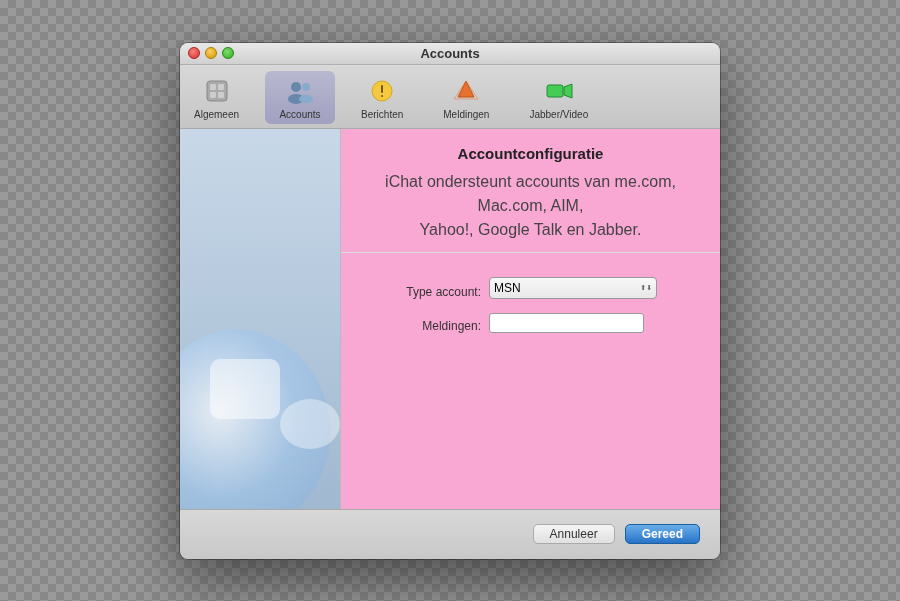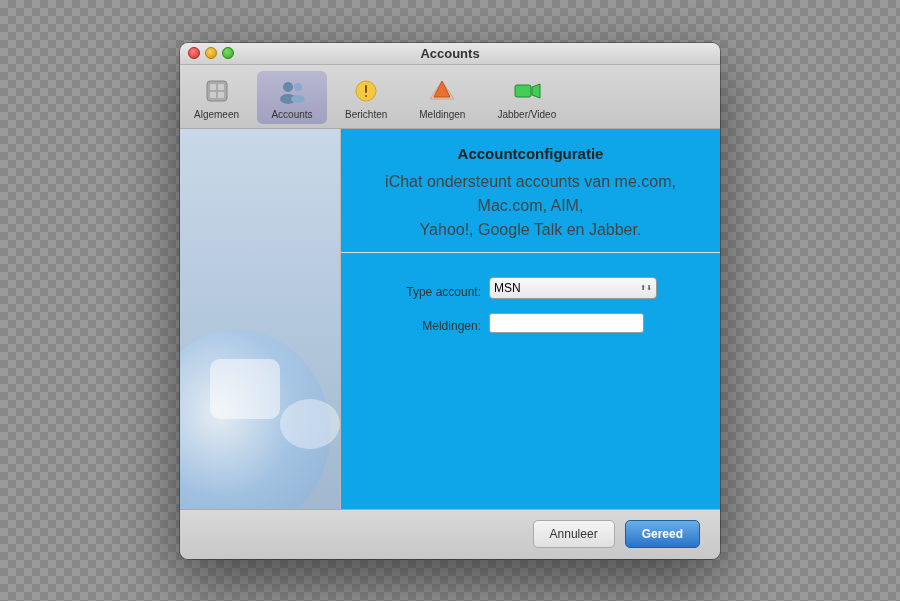--- a/index.html
+++ b/index.html
@@ -90,21 +90,21 @@
       color: #333;
       font-weight: 600;
     }
 
     
     .toolbar {
       background: linear-gradient(to bottom, #d8d8d8 0%, #c5c5c5 100%);
       padding: 6px 0 4px 0;
       display: flex;
       align-items: center;
-      gap: 4px;
+      gap: 12px;
       border-bottom: 1px solid #aaa;
     }
 
     .toolbar-item {
       display: flex;
       flex-direction: column;
       align-items: center;
       padding: 4px 14px;
       cursor: pointer;
       min-width: 70px;
@@ -170,21 +170,21 @@
       left: 30px;
       width: 70px;
       height: 60px;
       background: rgba(255,255,255,0.5);
       border-radius: 10px;
     }
 
     
     .right-panel {
       flex: 1;
-      background: #0ea5e9;
+      background: #f9a8d4;
       border-left: 1px solid #bbb;
     }
 
     .panel-header {
       text-align: center;
       padding: 16px 20px 10px;
       border-bottom: 1px solid #ddd;
     }
 
     .panel-title {
@@ -271,21 +271,21 @@
       border-top: 1px solid #aaa;
       height: 50px;
       display: flex;
       align-items: center;
       justify-content: flex-end;
       padding: 0 20px;
       gap: 10px;
     }
 
     .btn {
-      height: 28px;
+      height: 20px;
       padding: 0 16px;
       border-radius: 5px;
       font-size: 12px;
       cursor: pointer;
       border: 1px solid;
     }
 
     .btn-cancel {
       background: linear-gradient(to bottom, #f5f5f5, #e0e0e0);
       border-color: #aaa;

